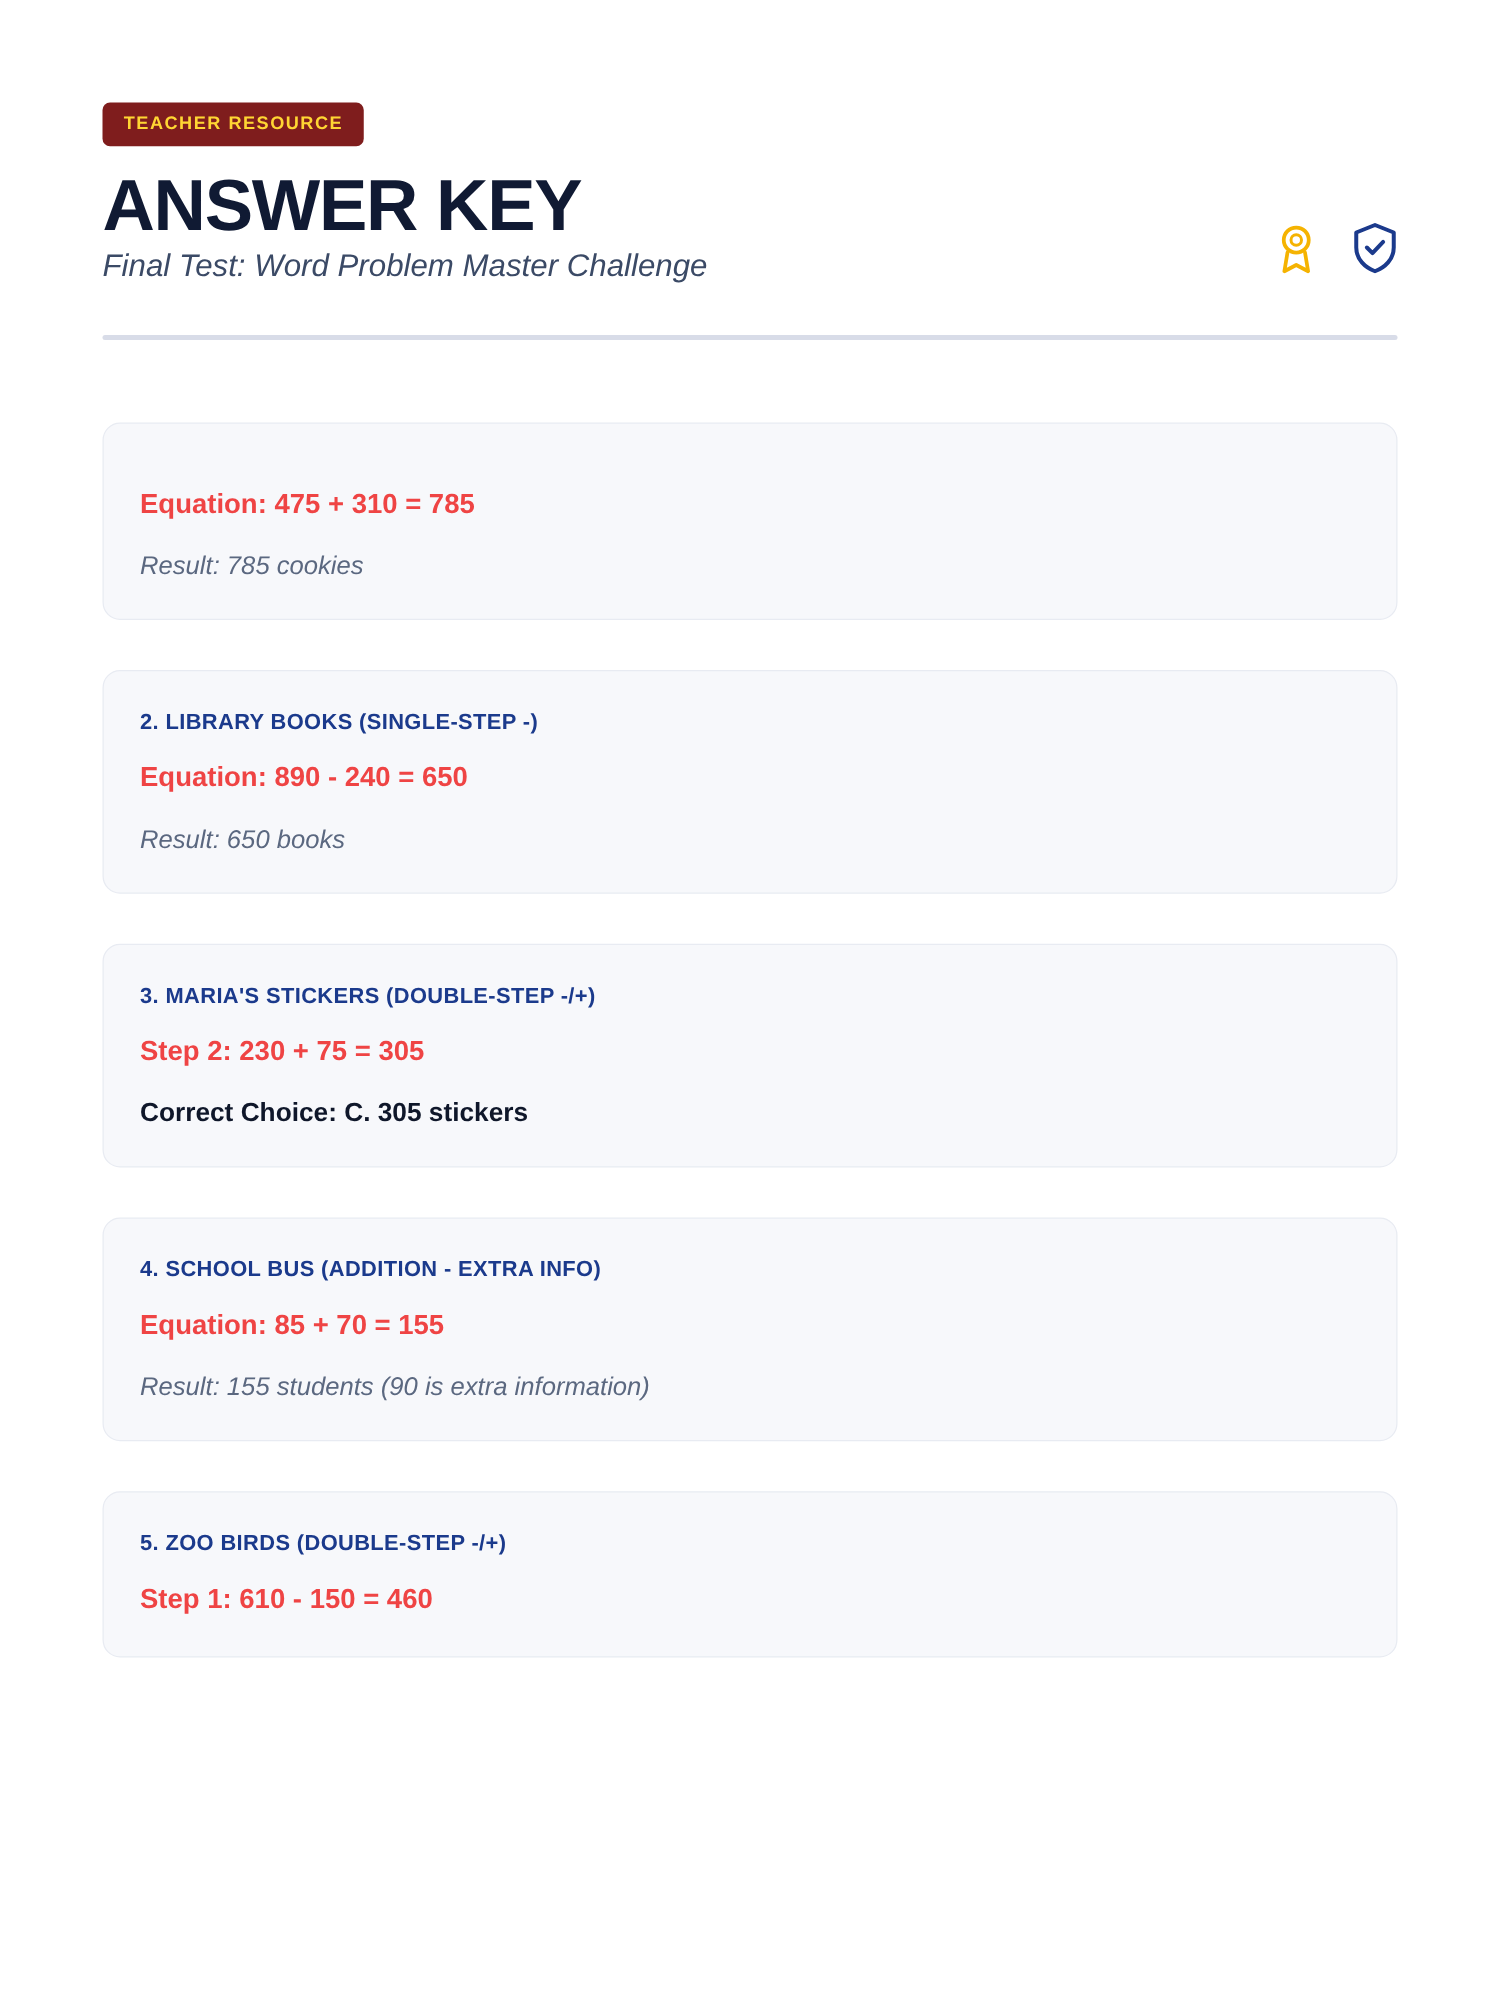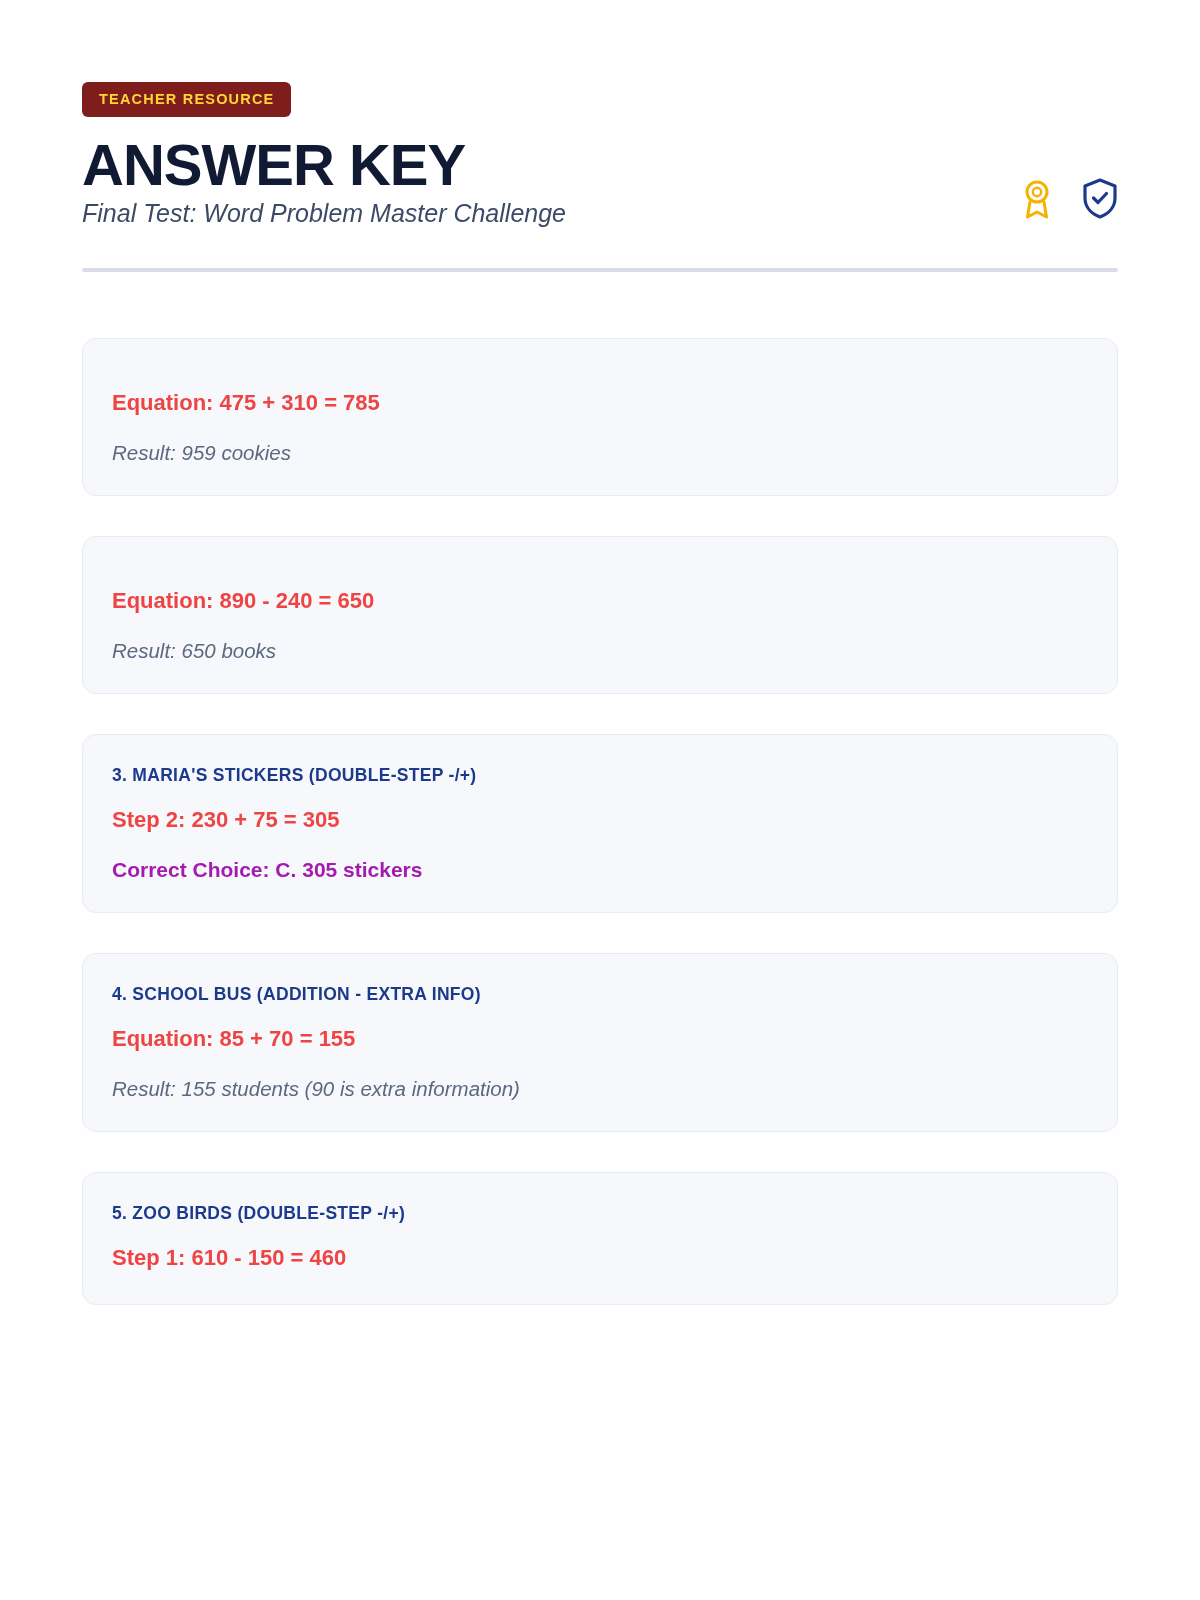--- a/index.html
+++ b/index.html
@@ -90,21 +90,21 @@
   .eq + .eq { margin-top: 4px; }
   .result {
     font-size: 20.5px;
     font-style: italic;
     color: #5b6880;
     margin-top: 22px;
   }
   .choice {
     font-size: 21px;
     font-weight: bold;
-    color: #a21caf;
+    color: #0f172a;
     margin-top: 22px;
   }
 </style>
 </head>
 <body>
 
 <div class="page">
 
   <div class="header">
     <div class="badge">TEACHER RESOURCE</div>
@@ -127,24 +127,25 @@
       </span>
     </div>
 
     <div class="rule"></div>
   </div>
 
   <div class="cards">
 
     <div class="card">
       <div class="eq">Equation: 475 + 310 = 785</div>
-      <div class="result">Result: 959 cookies</div>
+      <div class="result">Result: 785 cookies</div>
     </div>
 
     <div class="card">
+      <div class="card-title">2. LIBRARY BOOKS (SINGLE-STEP -)</div>
       <div class="eq">Equation: 890 - 240 = 650</div>
       <div class="result">Result: 650 books</div>
     </div>
 
     <div class="card">
       <div class="card-title">3. MARIA'S STICKERS (DOUBLE-STEP -/+)</div>
       <div class="eq">Step 2: 230 + 75 = 305</div>
       <div class="choice">Correct Choice: C. 305 stickers</div>
     </div>
 

